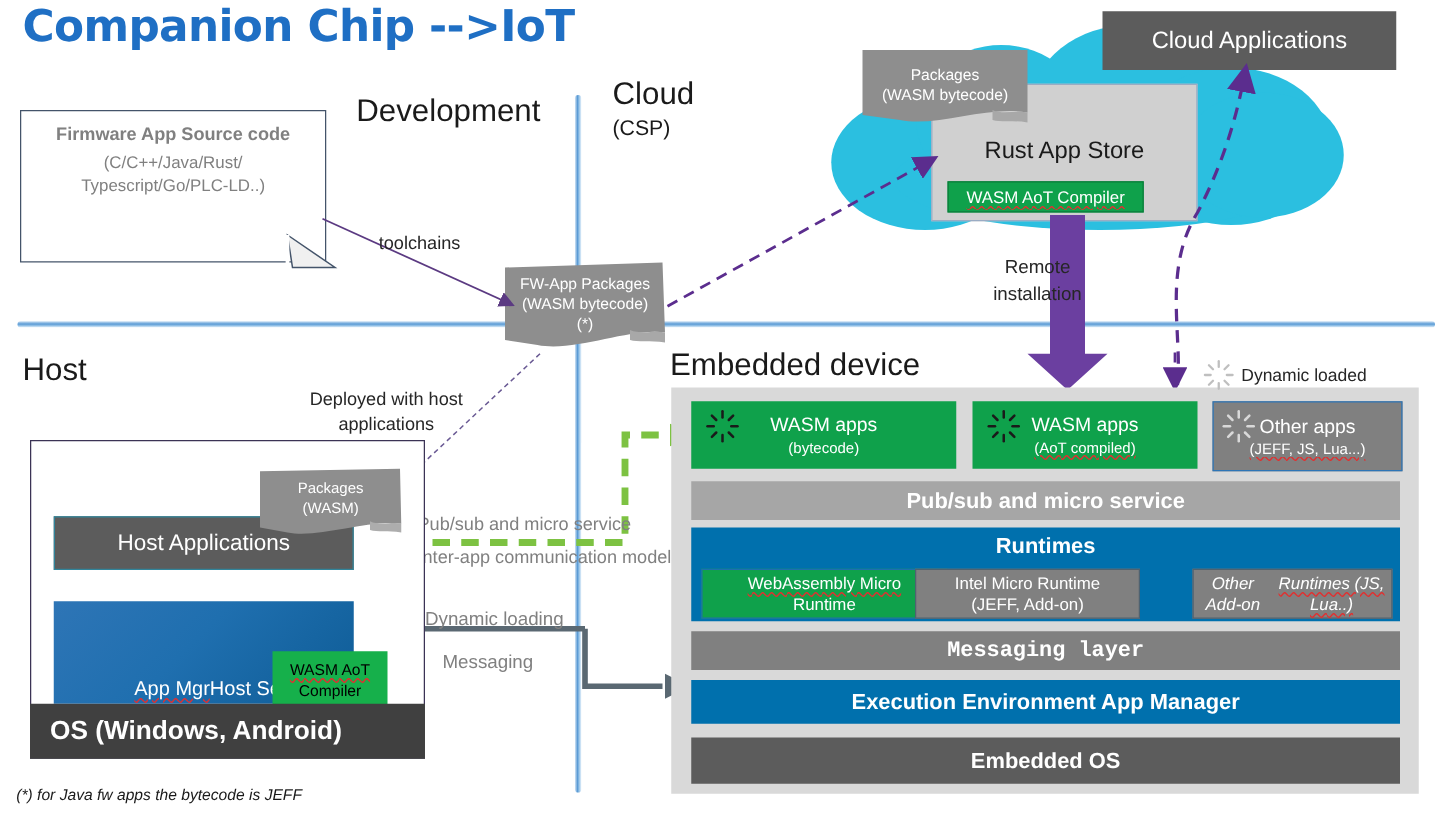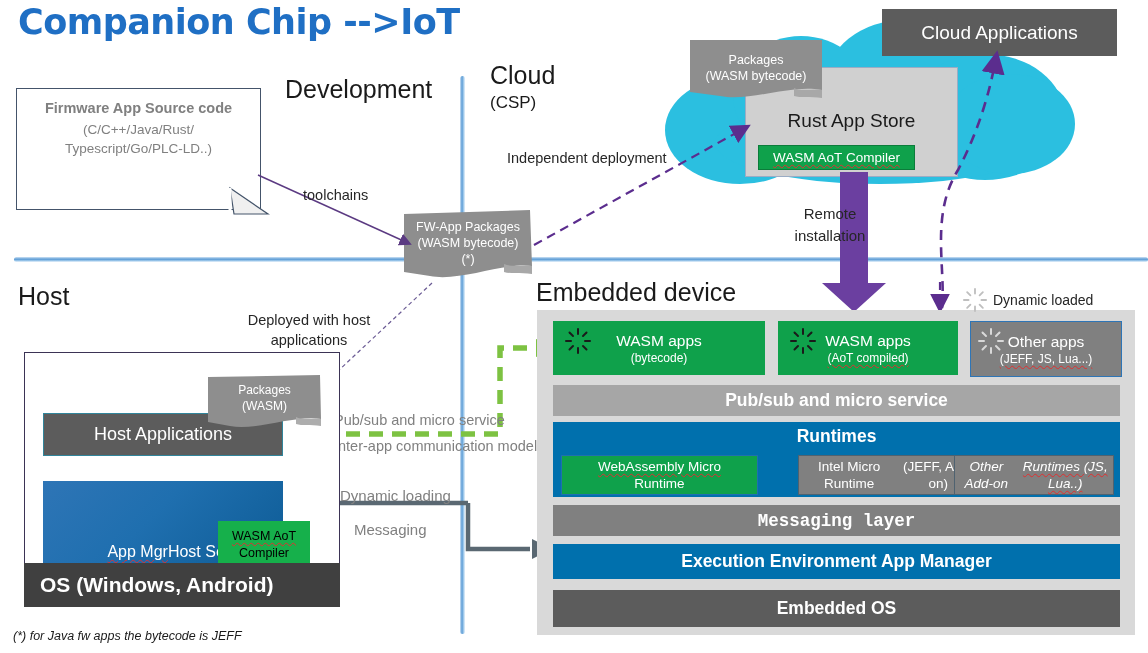--- a/index.html
+++ b/index.html
@@ -185,21 +185,20 @@
       <path d="M468,503 L468,549 L530,549"></path>
       <path d="M468,503 L295,503"></path>
     </g>
     <polygon points="286,493 286,513 266,503" fill="#5A6872"></polygon>
     <polygon points="532,539 532,559 552,549" fill="#5A6872"></polygon>
 
     <polygon points="155,459 173,459 173,470 181,470 164,486 147,470 155,470" fill="#6B3FA0"></polygon>
   </svg>
 
   <div class="ann" style="left:303px;top:186px;">toolchains</div>
-  <div class="ann" style="left:507px;top:149px;">Independent deployment</div>
   <div class="ann" style="left:770px;top:203px;width:120px;text-align:center;line-height:22px;font-size:15px;">
     <div>Remote</div>
     <div>installation</div>
   </div>
   <div class="ann" style="left:993px;top:291px;font-size:14px;">Dynamic loaded</div>
   <div class="ann" style="left:219px;top:310px;width:180px;text-align:center;line-height:20px;">
     <div>Deployed with host</div>
     <div>applications</div>
   </div>
   <div class="ann-g" style="left:334px;top:411px;font-size:14.5px;">Pub/sub and micro service</div>
@@ -314,21 +313,21 @@
     <span>Pub/sub and micro service</span>
   </div>
 
   <div class="abs blue" style="left:553px;top:422px;width:567px;height:75px;"></div>
   <div class="abs stackbar" style="left:553px;top:424px;width:567px;height:24px;">Runtimes</div>
 
   <div class="rtbox green" style="left:561px;top:455px;width:195px;height:38px;border:1px solid #1F6FAF;flex-direction:column;">
     <span class="wav">WebAssembly Micro</span>
     <span>Runtime</span>
   </div>
-  <div class="rtbox grey2" style="left:798px;top:455px;width:178px;height:38px;border:1px solid #4F6270;flex-direction:row;">
+  <div class="rtbox grey2" style="left:732px;top:455px;width:178px;height:38px;border:1px solid #4F6270;flex-direction:column;">
     <span>Intel Micro Runtime</span>
     <span>(JEFF, Add-on)</span>
   </div>
   <div class="rtbox grey2" style="left:954px;top:455px;width:158px;height:38px;border:1px solid #4F6270;flex-direction:row;font-style:italic;">
     <span>Other Add-on</span>
     <span class="wav">Runtimes (JS, Lua..)</span>
   </div>
 
   <div class="abs stackbar grey2" style="left:553px;top:505px;width:567px;height:31px;font-family:Liberation Mono, monospace;">
     <span>Messaging layer</span>

